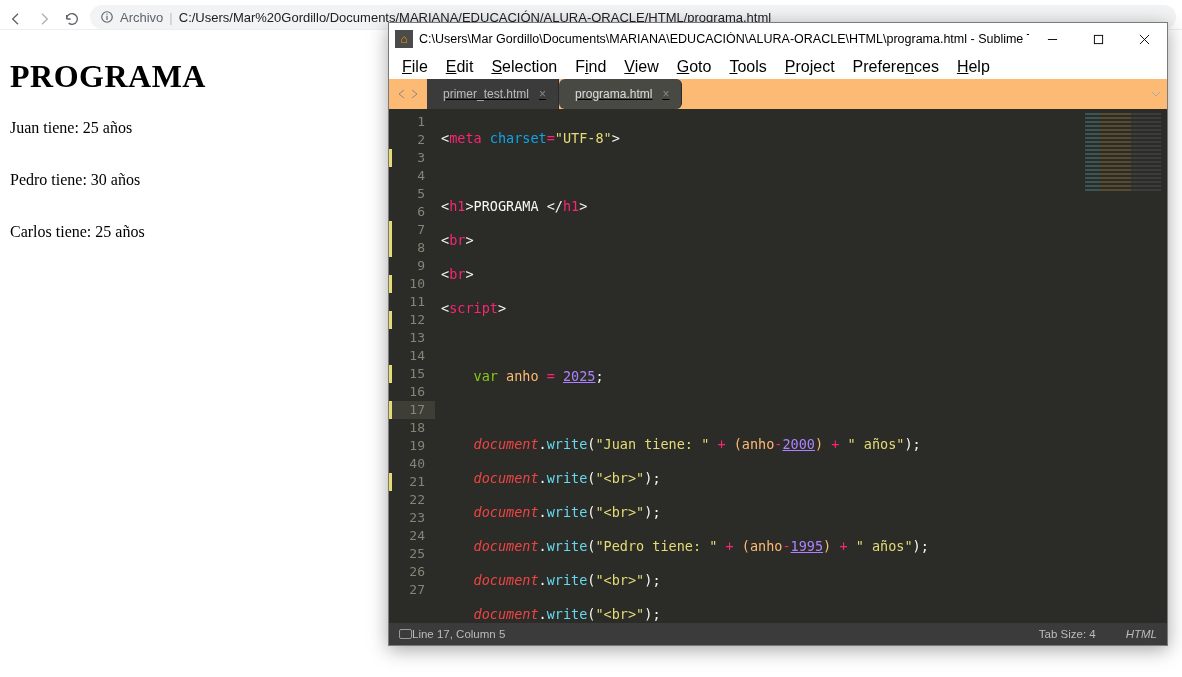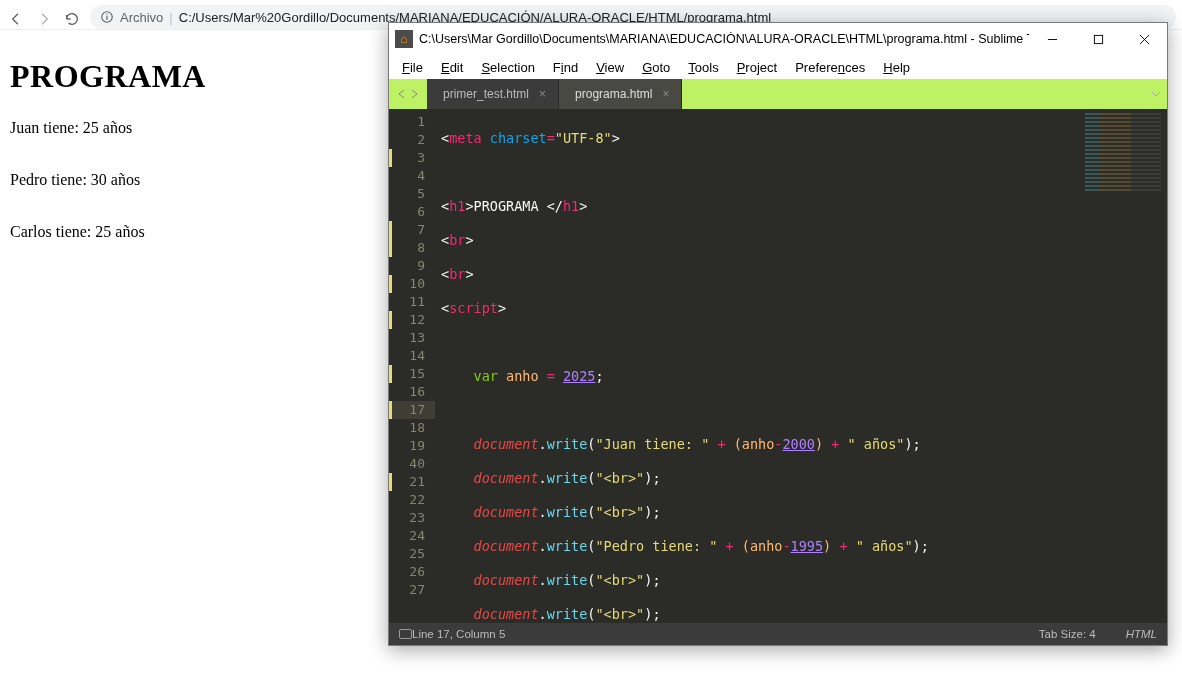--- a/index.html
+++ b/index.html
@@ -111,33 +111,34 @@
     justify-content: center;
   }
   .win-btn svg { width: 11px; height: 11px; stroke: #000; stroke-width: 1; fill: none; }
 
   .menubar {
     height: 24px;
     background: #fff;
     display: flex;
     align-items: center;
     padding: 0 4px;
-    font-size: 13px;
+    font-size: 16px;
     color: #000;
     gap: 0;
   }
   .menu-item { padding: 2px 9px; }
   .menu-item u { text-decoration: underline; }
 
   .tabbar {
     height: 30px;
-    background: #bef264;
+    background: #fdba74;
     display: flex;
     align-items: stretch;
     position: relative;
+    text-decoration: underline;
   }
   .tab-nav {
     display: flex;
     align-items: center;
     padding: 0 8px;
     color: #999;
     gap: 2px;
   }
   .tab-nav svg { width: 10px; height: 10px; }
   .tab {
@@ -146,20 +147,21 @@
     padding: 0 12px 0 16px;
     font-size: 12px;
     color: #bbb;
     background: #3b3b3b;
     border-right: 1px solid #2a2a2a;
     gap: 10px;
   }
   .tab.active {
     background: #494944;
     color: #ddd;
+    border-radius: 6px;
   }
   .tab-close {
     color: #888;
     font-size: 12px;
   }
   .tab-overflow {
     position: absolute;
     right: 6px;
     top: 0;
     height: 100%;

